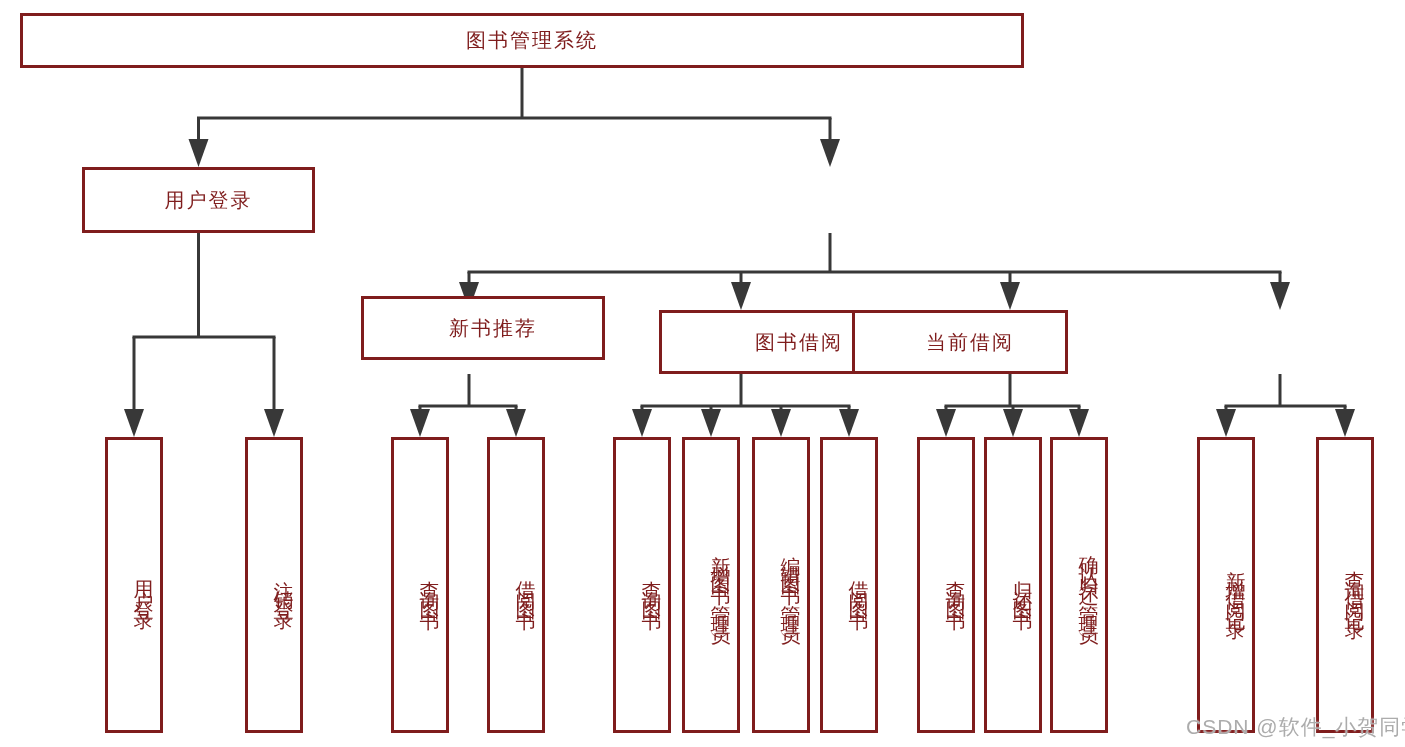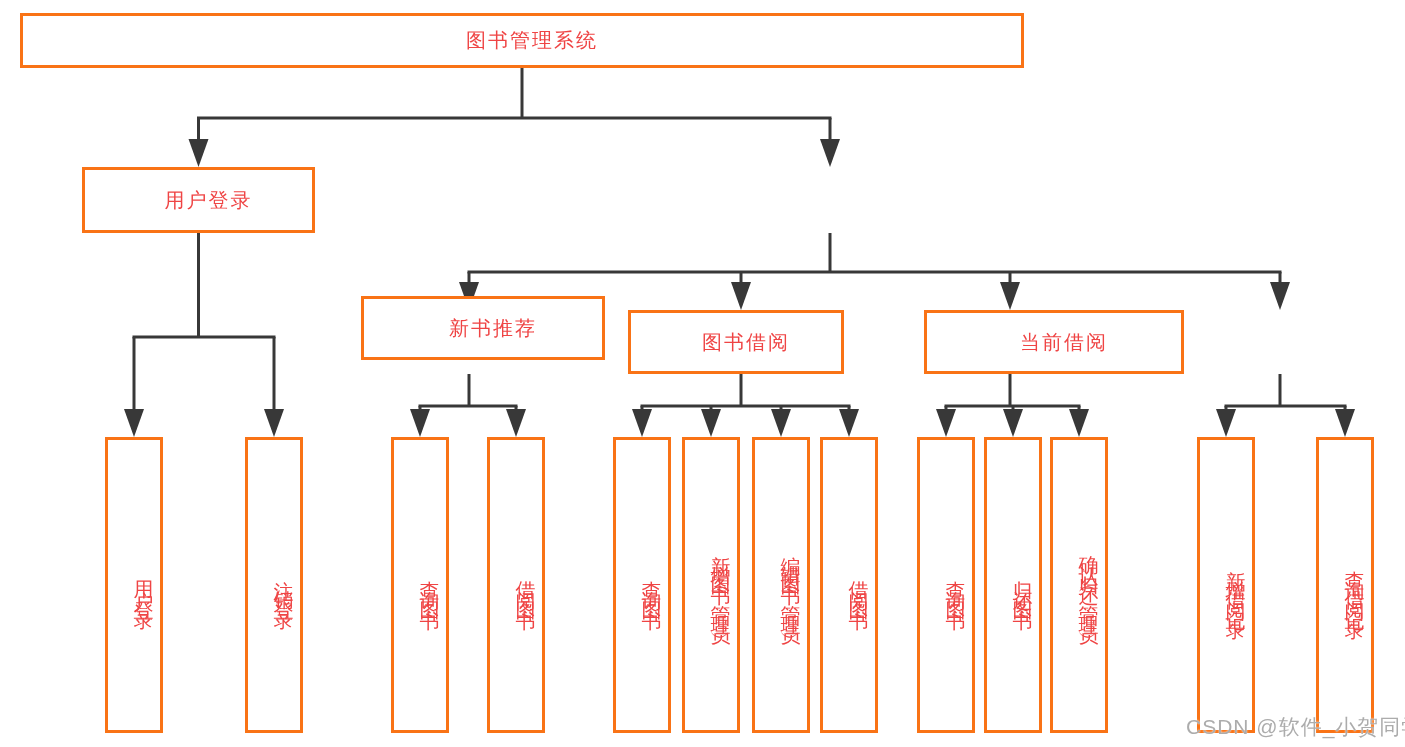--- a/index.html
+++ b/index.html
@@ -3,22 +3,22 @@
 <meta charset="utf-8">
 <style>
   html,body{margin:0;padding:0;background:#ffffff;}
   .stage{
     position:relative;width:1405px;height:747px;background:#ffffff;overflow:hidden;
     font-family:"Liberation Sans","DejaVu Sans",sans-serif;
   }
   .connector-layer{position:absolute;left:0;top:0;z-index:1;}
   .node{
     position:absolute;box-sizing:border-box;background:#ffffff;
-    border:3px solid #f97316;display:flex;align-items:center;justify-content:center;
-    z-index:2;color:#ef4444;padding-left:20px;
+    border:3px solid #7f1d1d;display:flex;align-items:center;justify-content:center;
+    z-index:2;color:#7f1d1d;padding-left:20px;
   }
   .node.horizontal span{font-size:20px;letter-spacing:2px;white-space:nowrap;}
   .node.vertical span{
     writing-mode:vertical-rl;text-orientation:mixed;
     font-size:20px;letter-spacing:10px;line-height:1;
   }
   .watermark{
     position:absolute;left:1186px;top:713px;z-index:3;
     font-size:21px;color:#acacac;letter-spacing:1px;white-space:nowrap;
     text-shadow:0 0 2px #ffffff;
@@ -97,36 +97,36 @@
     </div>
     <div class="node horizontal" style="left: 361px; top: 296px; width: 244px; height: 64px;">
       <span>新书推荐</span>
     </div>
     <div class="node vertical" style="left: 391px; top: 437px; width: 58px; height: 296px;">
       <span>查询图书</span>
     </div>
     <div class="node vertical" style="left: 487px; top: 437px; width: 58px; height: 296px;">
       <span>借阅图书</span>
     </div>
-    <div class="node horizontal" style="left: 628px; top: 310px; width: 216px; height: 64px; justify-content: center;">
+    <div class="node horizontal" style="left: 659px; top: 310px; width: 260px; height: 64px; justify-content: center;">
       <span>图书借阅</span>
     </div>
     <div class="node vertical" style="left: 613px; top: 437px; width: 58px; height: 296px;">
       <span>查询图书</span>
     </div>
     <div class="node vertical" style="left: 682px; top: 437px; width: 58px; height: 296px;">
       <span>新增图书（管理员）</span>
     </div>
     <div class="node vertical" style="left: 752px; top: 437px; width: 58px; height: 296px;">
       <span>编辑图书（管理员）</span>
     </div>
     <div class="node vertical" style="left: 820px; top: 437px; width: 58px; height: 296px;">
       <span>借阅图书</span>
     </div>
-    <div class="node horizontal" style="left: 924px; top: 310px; width: 260px; height: 64px;">
+    <div class="node horizontal" style="left: 852px; top: 310px; width: 216px; height: 64px;">
       <span>当前借阅</span>
     </div>
     <div class="node vertical" style="left: 917px; top: 437px; width: 58px; height: 296px;">
       <span>查询图书</span>
     </div>
     <div class="node vertical" style="left: 984px; top: 437px; width: 58px; height: 296px;">
       <span>归还图书</span>
     </div>
     <div class="node vertical" style="left: 1050px; top: 437px; width: 58px; height: 296px;">
       <span>确认归还（管理员）</span>

